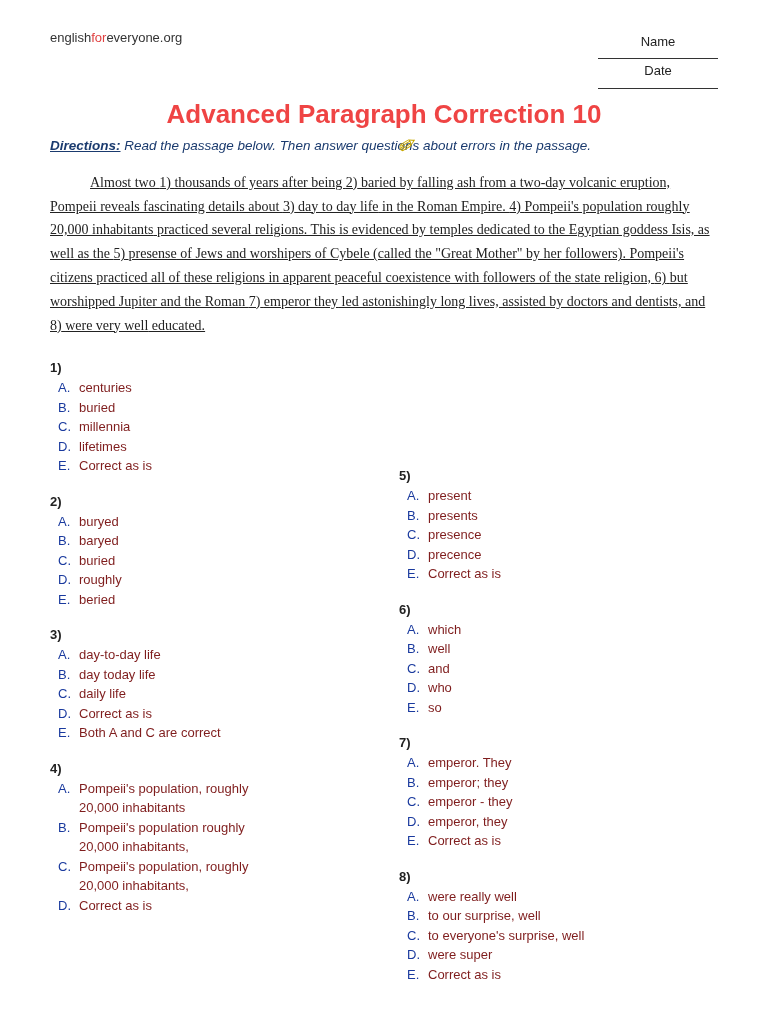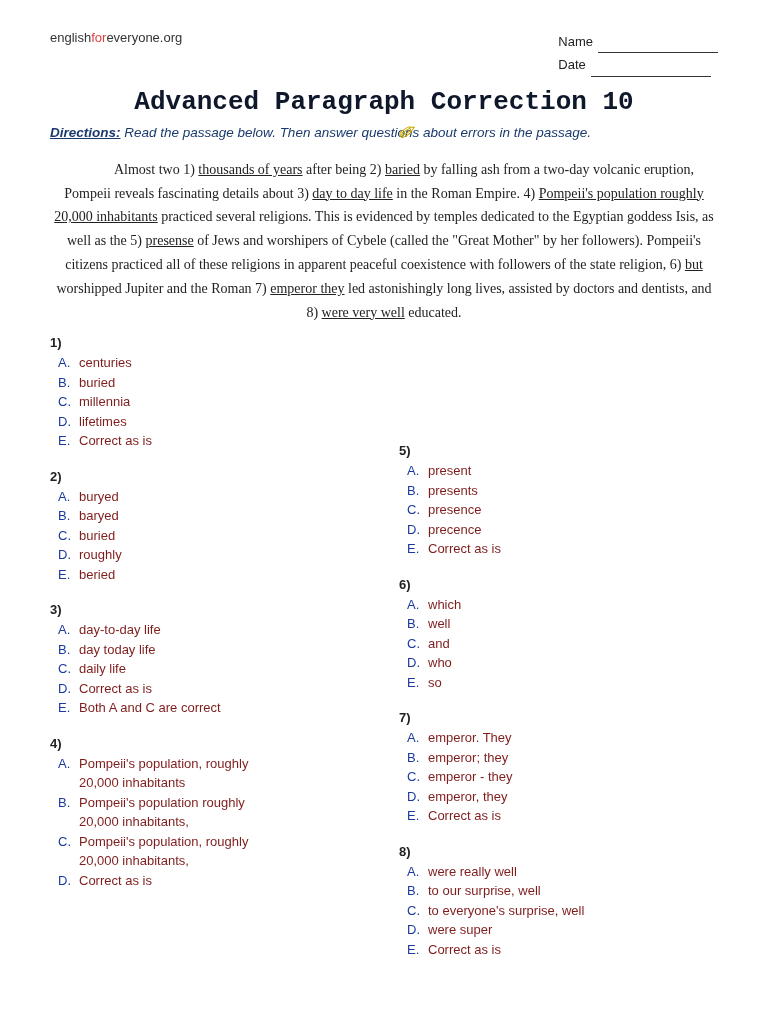--- a/index.html
+++ b/index.html
@@ -29,34 +29,35 @@
     .site-name span.for { color: #e04040; }
 
     .name-date {
       font-family: Arial, sans-serif;
       font-size: 13px;
       line-height: 1.8;
     }
     .name-date div {
       display: flex;
       gap: 5px;
-      align-items: flex-end;
+      align-items: center;
+      flex-direction: column;
     }
     .name-date .line {
       display: inline-block;
       width: 120px;
       border-bottom: 1px solid #333;
     }
 
     .title {
       text-align: center;
-      font-family: Liberation Mono, monospace;
+      font-family: Liberation Sans, sans-serif;
       font-size: 26px;
       font-weight: bold;
-      color: #0f172a;
+      color: #ef4444;
       margin: 10px 0 8px 0;
     }
 
     .directions {
       font-family: Arial, sans-serif;
       font-size: 13.5px;
       font-style: italic;
       color: #1a3a6e;
       margin-bottom: 18px;
       position: relative;
@@ -72,22 +73,23 @@
       font-size: 22px;
       color: #c8a800;
       transform: rotate(-30deg);
       display: inline-block;
     }
 
     .passage {
       font-size: 14px;
       line-height: 1.7;
       text-indent: 40px;
-      margin-bottom: 11px;
-      text-align: center;
+      margin-bottom: 23px;
+      text-align: left;
+      text-decoration: underline;
     }
     .passage .num {
       font-weight: normal;
     }
     .passage .underline {
       text-decoration: underline;
     }
 
     .questions-area {
       display: grid;

